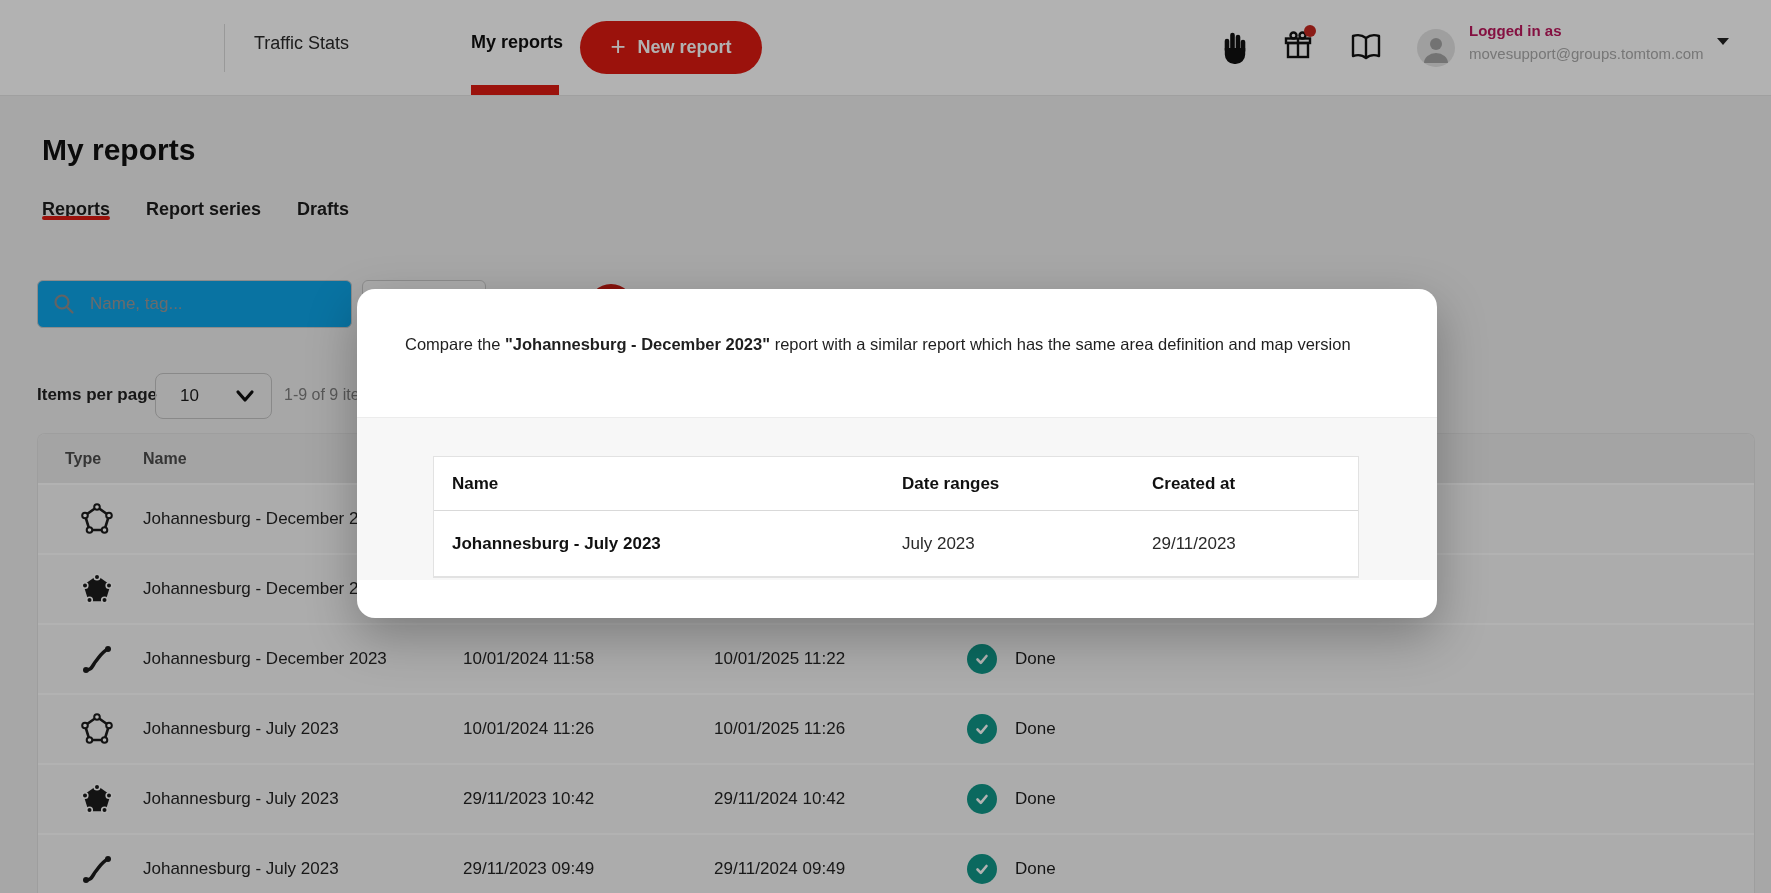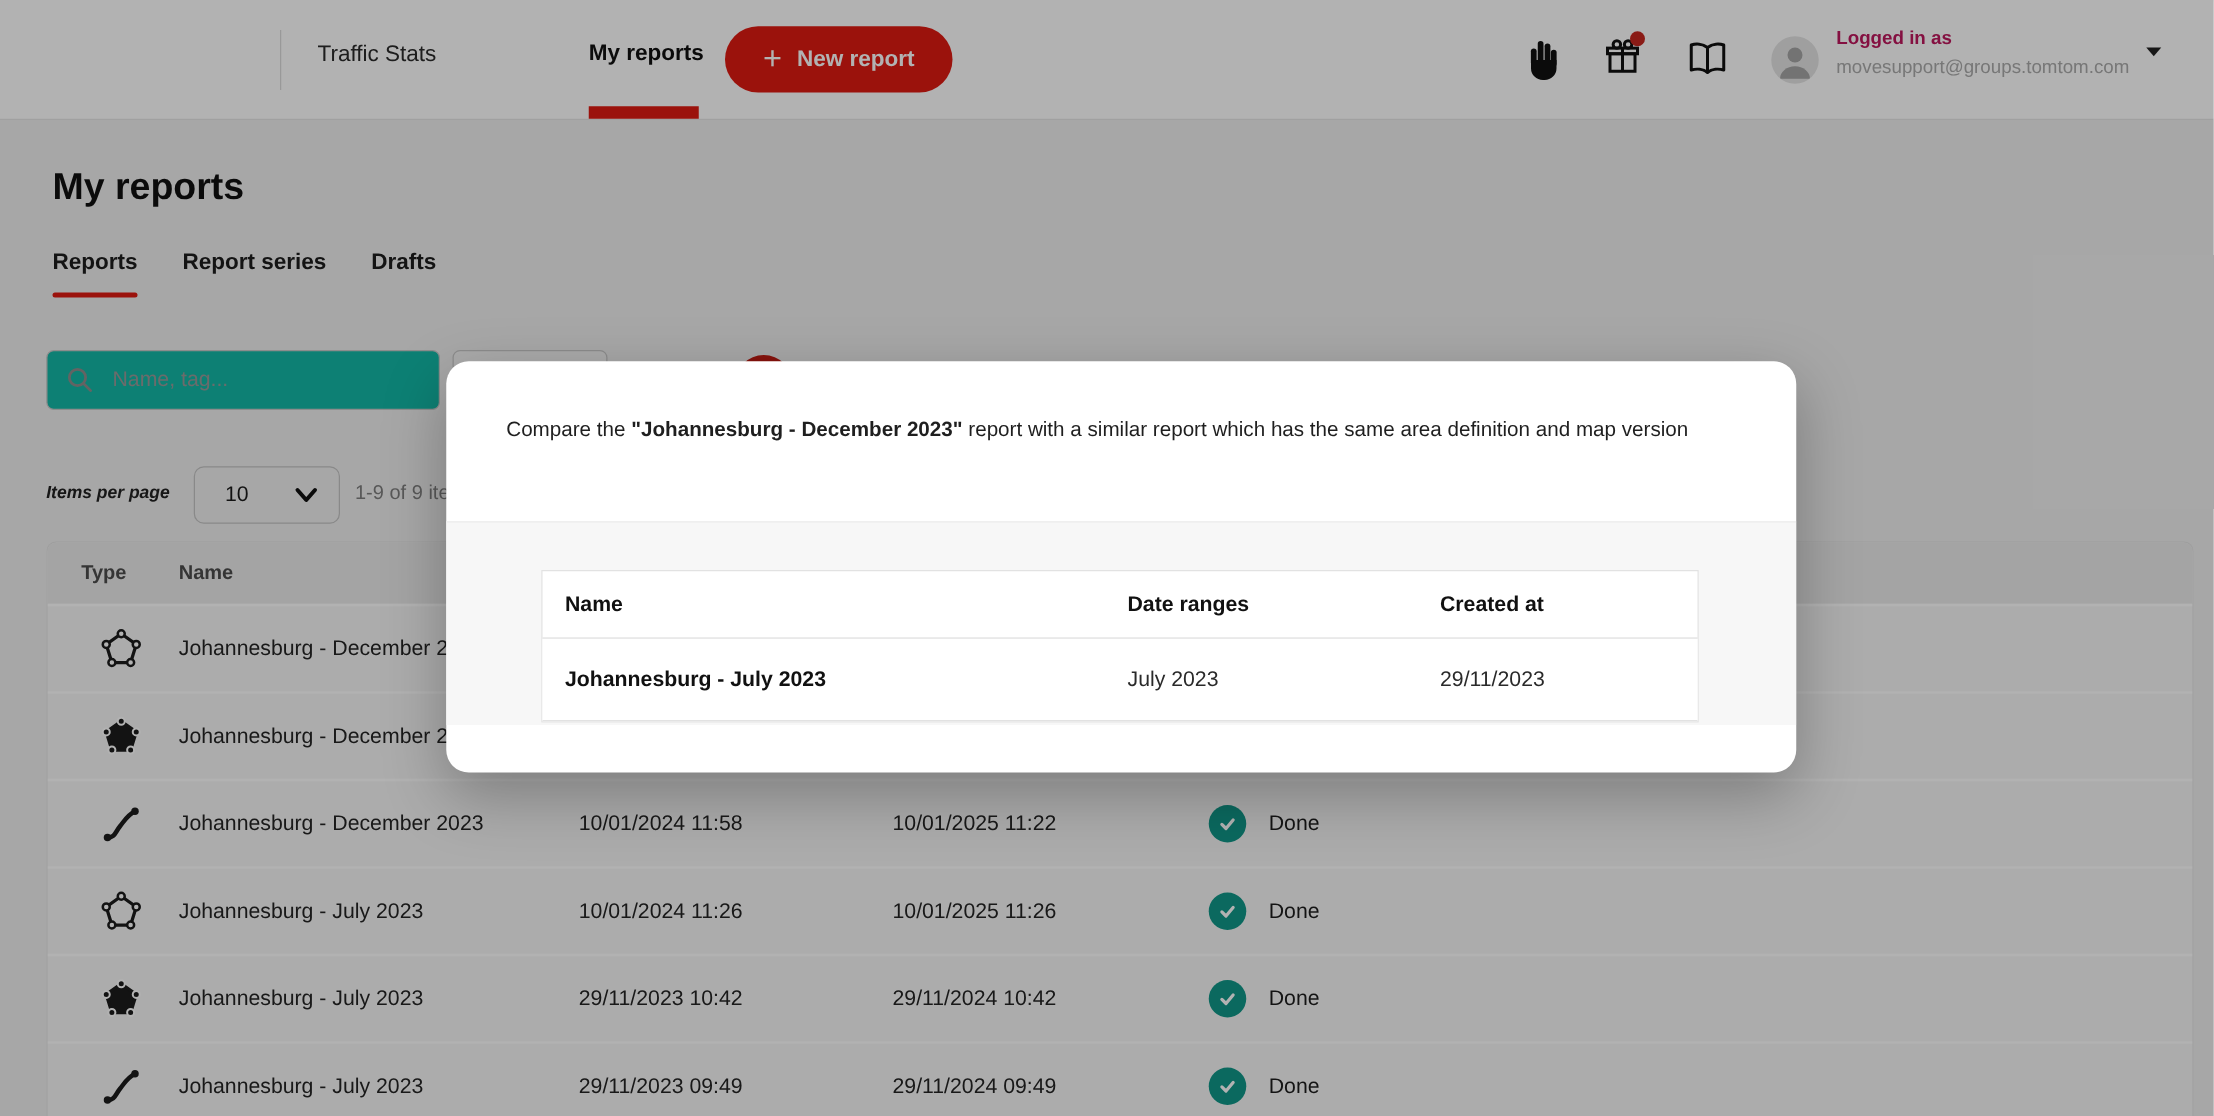--- a/index.html
+++ b/index.html
@@ -25,31 +25,31 @@
   .avatar { position:absolute; left:1417px; top:29px; width:38px; height:38px; border-radius:50%; background:#e4e4e4; overflow:hidden; }
   .user-block { position:absolute; left:1469px; top:22px; width:240px; }
   .user-logged { font-size:15px; font-weight:700; color:#be185d; }
   .user-email { font-size:15px; color:#ababab; margin-top:6px; white-space:nowrap; }
   .user-caret { position:absolute; left:1717px; top:38px; width:0; height:0; border-left:6px solid transparent; border-right:6px solid transparent; border-top:7px solid #222; cursor:pointer; }
 
   
   .content { position:absolute; left:0; top:95px; width:1771px; height:798px; background:#f0f0f0; }
   .page-title { position:absolute; left:42px; top:38px; font-size:30px; font-weight:800; color:#111; }
   .tabs { position:absolute; left:42px; top:104px; display:flex; gap:36px; }
-  .tab { font-size:18px; font-weight:700; color:#1d1d1d; padding-bottom:18px; position:relative; cursor:pointer; }
+  .tab { font-size:18px; font-weight:700; color:#1d1d1d; padding-bottom:0; position:relative; cursor:pointer; }
   .tab.active::after { content:""; position:absolute; left:0; right:0; bottom:0; height:4px; background:#df1b12; border-radius:2px; }
 
-  .search-box { position:absolute; left:37px; top:185px; width:315px; height:48px; border:1px solid #c9c9c9; border-radius:6px; background:#14b8a6; display:flex; align-items:center; padding:0 14px; gap:14px; }
+  .search-box { position:absolute; left:37px; top:185px; width:315px; height:48px; border:1px solid #c9c9c9; border-radius:6px; background:#0ea5e9; display:flex; align-items:center; padding:0 14px; gap:14px; }
   .search-input { border:none; outline:none; background:transparent; font-size:17px; color:#333; width:240px; font-family:inherit; }
   .search-input::placeholder { color:#9a9a9a; }
   .filter-box-2 { position:absolute; left:362px; top:185px; width:124px; height:48px; border:1px solid #c9c9c9; border-radius:6px; background:#f4f4f4; }
   .red-round-btn { position:absolute; left:588px; top:189px; width:46px; height:46px; border-radius:50%; background:#c01b12; border:none; cursor:pointer; }
 
   .pagination-row { position:absolute; left:0; top:278px; width:900px; height:46px; }
-  .ipp-label { position:absolute; left:37px; top:12px; font-size:14px; font-weight:700; color:#222;font-style:italic; }
+  .ipp-label { position:absolute; left:37px; top:12px; font-size:17px; font-weight:700; color:#222; }
   .ipp-select { position:absolute; left:155px; top:0; width:117px; height:46px; border:1px solid #c4c4c4; border-radius:8px; display:flex; align-items:center; justify-content:space-between; padding:0 16px 0 24px; cursor:pointer; background:transparent; }
   .ipp-value { font-size:17px; color:#1b1b1b; }
   .ipp-range { position:absolute; left:284px; top:13px; font-size:16px; color:#7f7f7f; white-space:nowrap; }
 
   
   .table-card { position:absolute; left:37px; top:338px; width:1718px; height:470px; background:#f7f7f7; border-radius:8px 8px 0 0; border:1px solid #e3e3e3; border-bottom:none; overflow:hidden; }
   .thead { height:49px; background:#ebebeb; display:flex; align-items:center; }
   .th { font-size:16px; font-weight:600; color:#4d4d4d; }
   .th-type { width:105px; padding-left:27px; }
   .th-name { width:320px; }

